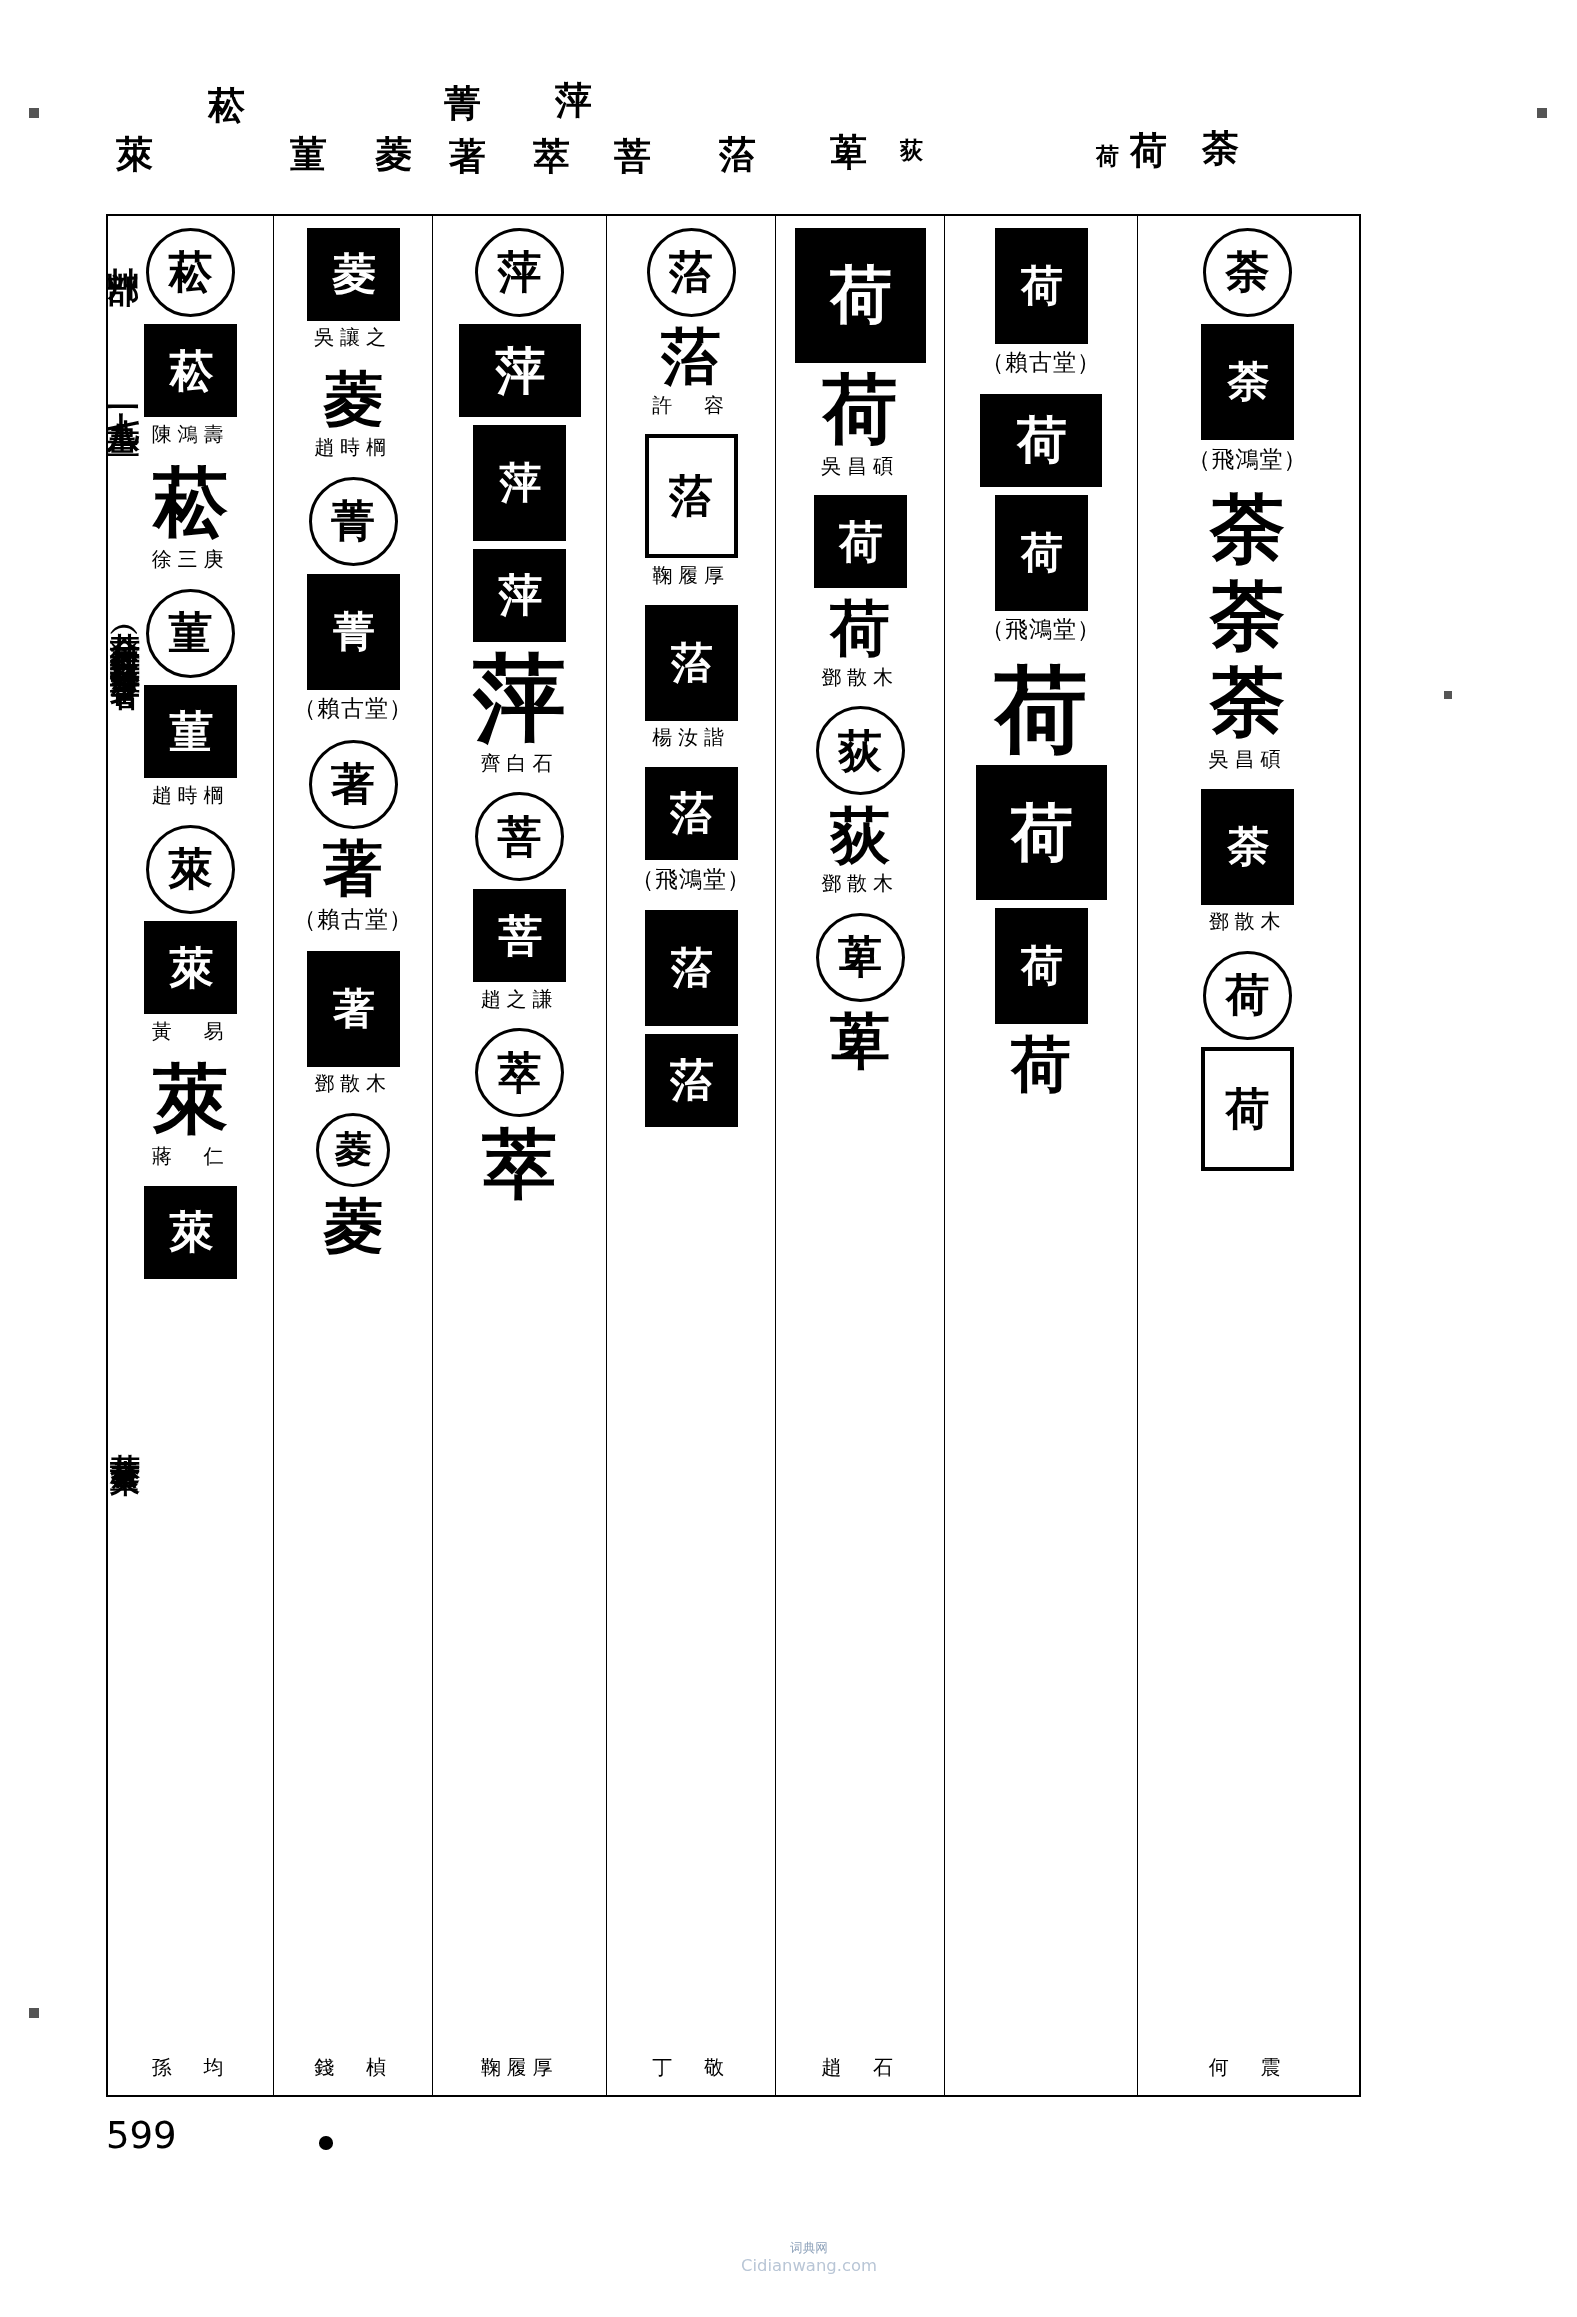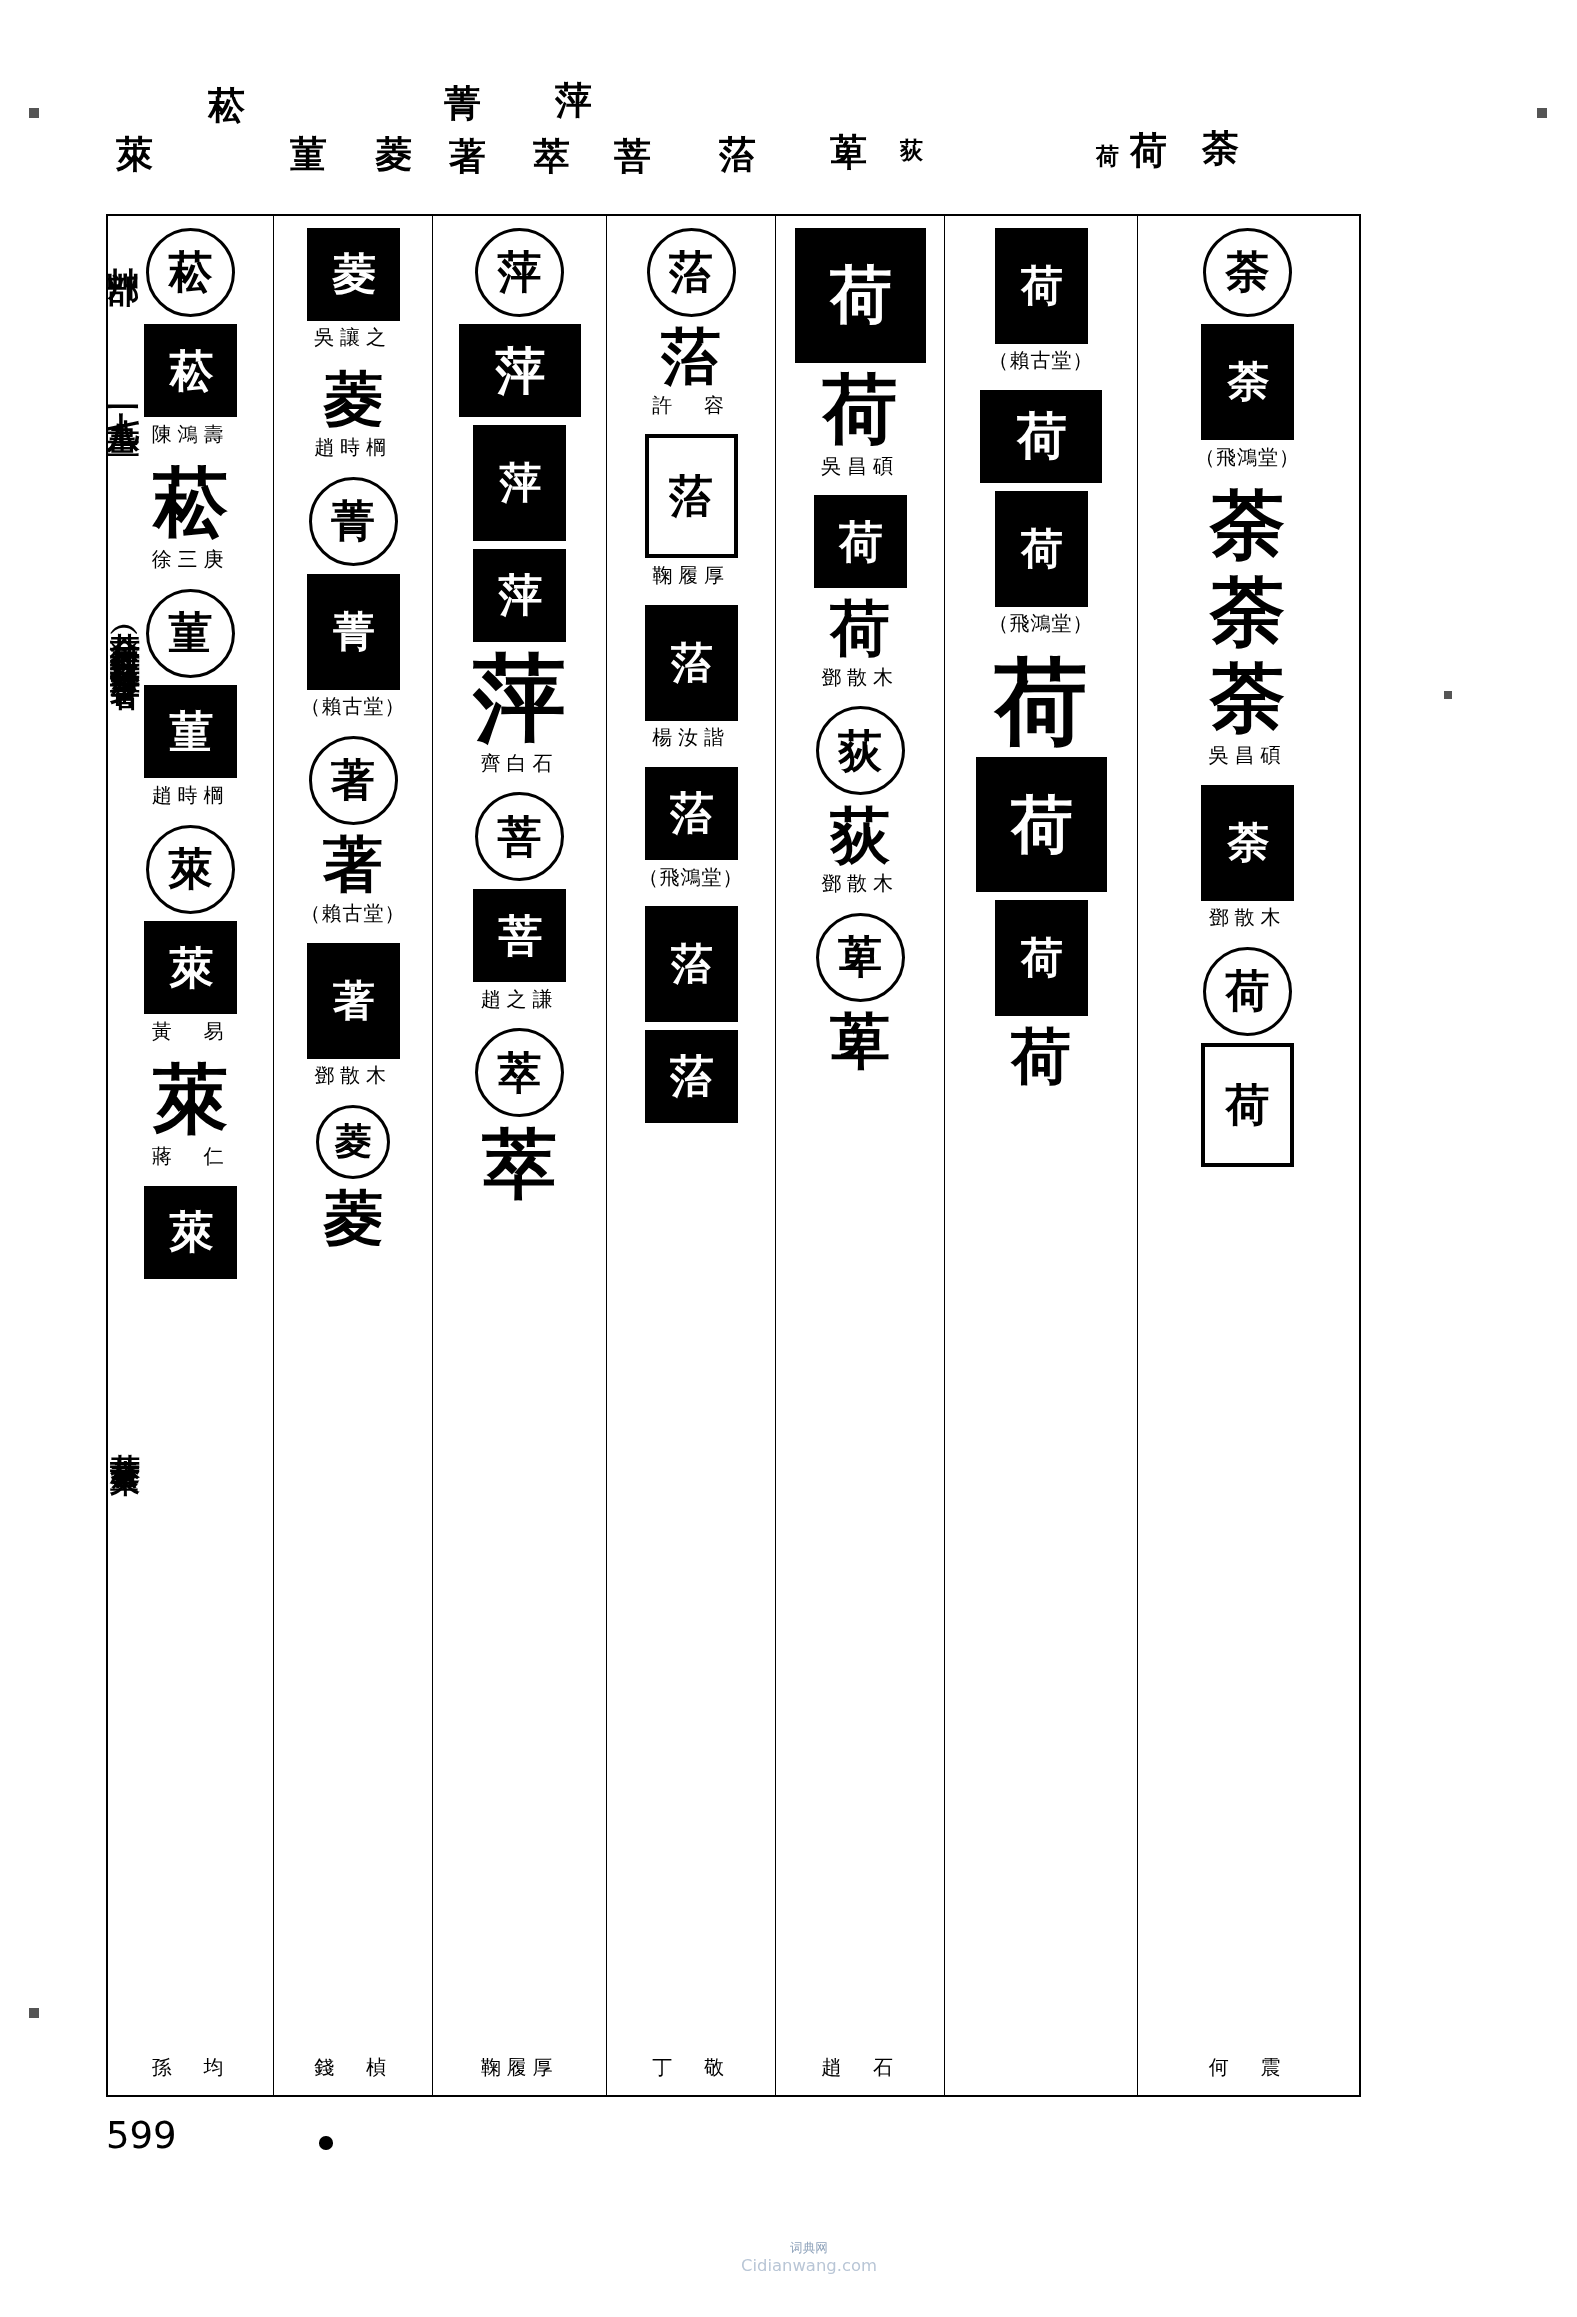--- a/index.html
+++ b/index.html
@@ -130,21 +130,21 @@
   
   .attr{
     font-family:"DejaVu Serif","Liberation Serif",serif;
     font-size:20px;
     text-align:center;
     letter-spacing:5.8px;
     margin:1.9px 0 9.7px 0;
     color:#000;
     white-space:nowrap;
   }
-  .attr.paren{letter-spacing:1px;font-size:20px;}
+  .attr.paren{letter-spacing:1px;font-size:23px;}
   .spacer{flex:1 1 auto;}
 
   
   .pageno{
     position:absolute;
     left:106px; top:2114px;
     font-family:"DejaVu Sans","Liberation Sans",sans-serif;
     font-size:37px;
     font-weight:normal;
   }

